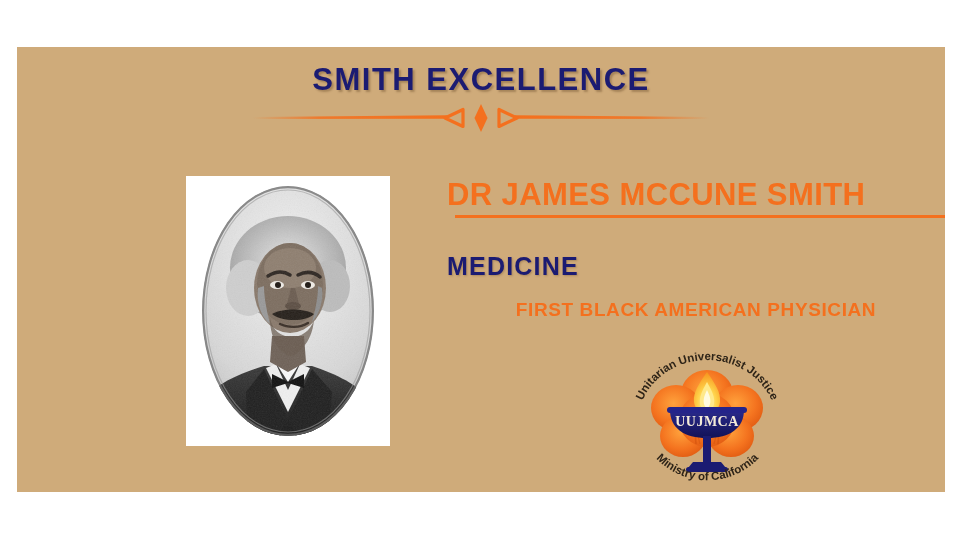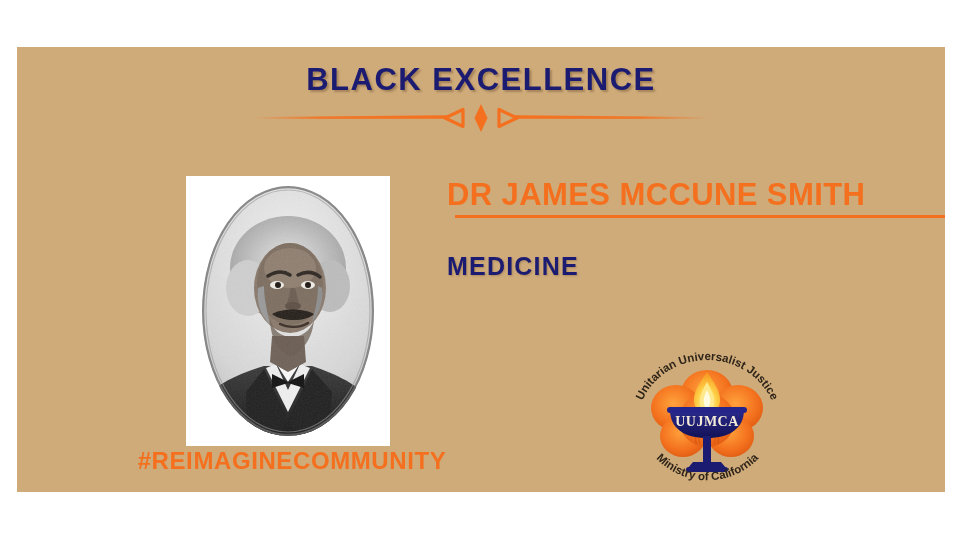--- a/index.html
+++ b/index.html
@@ -152,21 +152,21 @@
   }
   .logo svg { display: block; }
 </style>
 </head>
 <body>
 
 <div id="slide">
 
   <div class="panel">
 
-    <div class="headline">BLACK EXCELLENCE</div>
+    <div class="headline">SMITH EXCELLENCE</div>
 
     <div class="divider">
       <svg width="464" height="28" viewBox="0 0 464 28" xmlns="http://www.w3.org/2000/svg">
         <defs>
           <linearGradient id="fadeL" x1="0" y1="0" x2="1" y2="0">
             <stop offset="0" stop-color="#f4701e" stop-opacity="0"></stop>
             <stop offset="0.35" stop-color="#f4701e" stop-opacity="0.85"></stop>
             <stop offset="1" stop-color="#f4701e" stop-opacity="1"></stop>
           </linearGradient>
           <linearGradient id="fadeR" x1="0" y1="0" x2="1" y2="0">
@@ -269,22 +269,22 @@
           <ellipse cx="102" cy="135" rx="82" ry="121" fill="none" stroke="#9a9a9a" stroke-width="1.2" opacity="0.6"></ellipse>
         </g>
       </svg>
     </div>
 
     <div class="name">DR JAMES MCCUNE SMITH</div>
     <div class="name-underline"></div>
 
     <div class="field">MEDICINE</div>
 
-
-    <div class="hashtag">#REIMAGINECOMMUNITY</div>
+    <div class="tagline">FIRST BLACK AMERICAN PHYSICIAN</div>
+
 
     <div class="logo">
       <svg width="175" height="140" viewBox="0 0 175 140" xmlns="http://www.w3.org/2000/svg">
         <defs>
           <path id="arcTop" d="M 17,76 A 70,66 0 0 1 157,76"></path>
           <path id="arcBot" d="M 20,74 A 68,64 0 0 0 155,74"></path>
           <radialGradient id="petalGrad" cx="0.45" cy="0.4" r="0.75">
             <stop offset="0" stop-color="#ffa23c"></stop>
             <stop offset="0.55" stop-color="#f4731f"></stop>
             <stop offset="1" stop-color="#d8500c"></stop>

